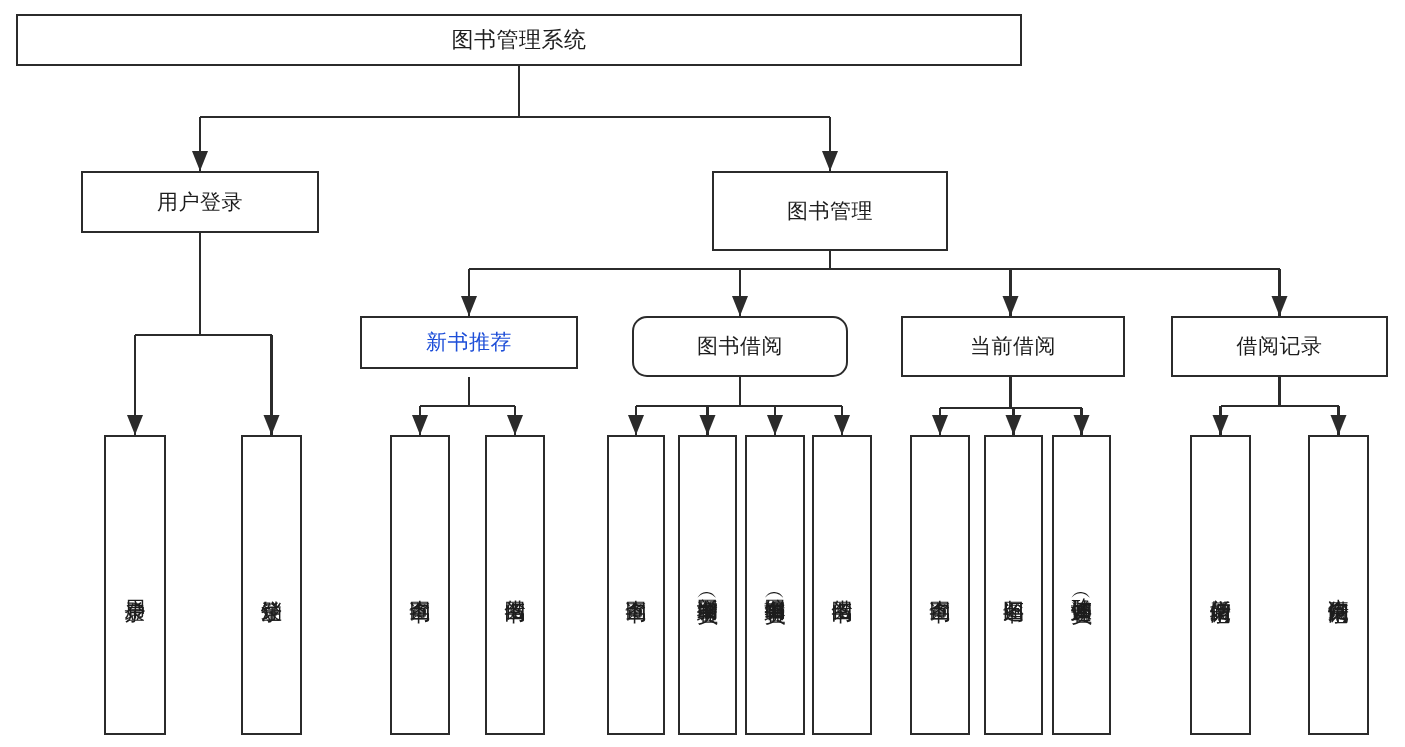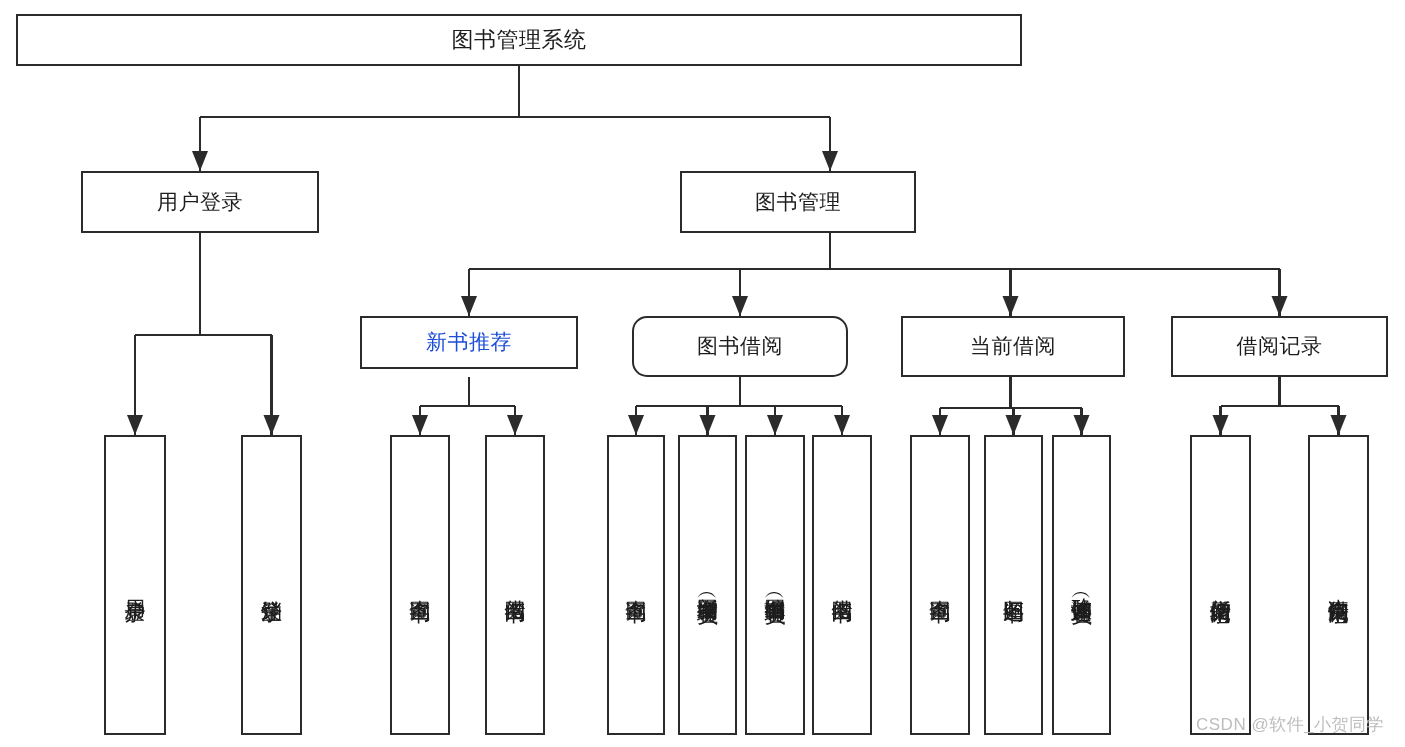--- a/index.html
+++ b/index.html
@@ -124,21 +124,21 @@
       <line x1="1338.5" y1="406" x2="1338.5" y2="435" stroke="#2b2b2b" stroke-width="2.6" shape-rendering="crispEdges"></line>
       <polygon points="1330.5,415 1346.5,415 1338.5,435" fill="#2b2b2b"></polygon>
     </svg>
   <div id="nodes">
       <div class="node horizontal root" style="left: 16px; top: 14px; width: 1006px; height: 52px; border-color: rgb(43, 43, 43); color: rgb(29, 29, 29);">
         <span class="label">图书管理系统</span>
       </div>
       <div class="node horizontal" style="left: 81px; top: 171px; width: 238px; height: 62px; border-color: rgb(43, 43, 43); color: rgb(29, 29, 29);">
         <span class="label">用户登录</span>
       </div>
-      <div class="node horizontal" style="left: 680px; top: 171px; width: 236px; height: 62px; border-color: rgb(43, 43, 43); color: rgb(29, 29, 29);">
+      <div class="node horizontal" style="left: 712px; top: 171px; width: 236px; height: 80px; border-color: rgb(43, 43, 43); color: rgb(29, 29, 29);">
         <span class="label">图书管理</span>
       </div>
       <div class="node horizontal" style="left: 360px; top: 316px; width: 218px; height: 53px; border-color: rgb(43, 43, 43); color: #1d4ed8;">
         <span class="label">新书推荐</span>
       </div>
       <div class="node horizontal" style="left: 632px; top: 316px; width: 216px; height: 61px; border-color: rgb(43, 43, 43); color: rgb(29, 29, 29); border-radius: 15px;">
         <span class="label">图书借阅</span>
       </div>
       <div class="node horizontal" style="left: 901px; top: 316px; width: 224px; height: 61px; border-color: rgb(43, 43, 43); color: rgb(29, 29, 29);">
         <span class="label">当前借阅</span>
@@ -179,14 +179,13 @@
       <div class="node vertical" style="left: 1052px; top: 435px; width: 59px; height: 300px; border-color: rgb(43, 43, 43); color: rgb(29, 29, 29);">
         <span class="label">确认归还（管理员）</span>
       </div>
       <div class="node vertical" style="left: 1190px; top: 435px; width: 61px; height: 300px; border-color: rgb(43, 43, 43); color: rgb(29, 29, 29);">
         <span class="label">新增借阅记录</span>
       </div>
       <div class="node vertical" style="left: 1308px; top: 435px; width: 61px; height: 300px; border-color: rgb(43, 43, 43); color: rgb(29, 29, 29);">
         <span class="label">查询借阅记录</span>
       </div>
     </div>
-  <div class="watermark" style="left: 1196px; top: 713px; color: rgb(189, 189, 189);">CSDN @软件_小贺同学</div>
 </div>
 
 </body></html>

